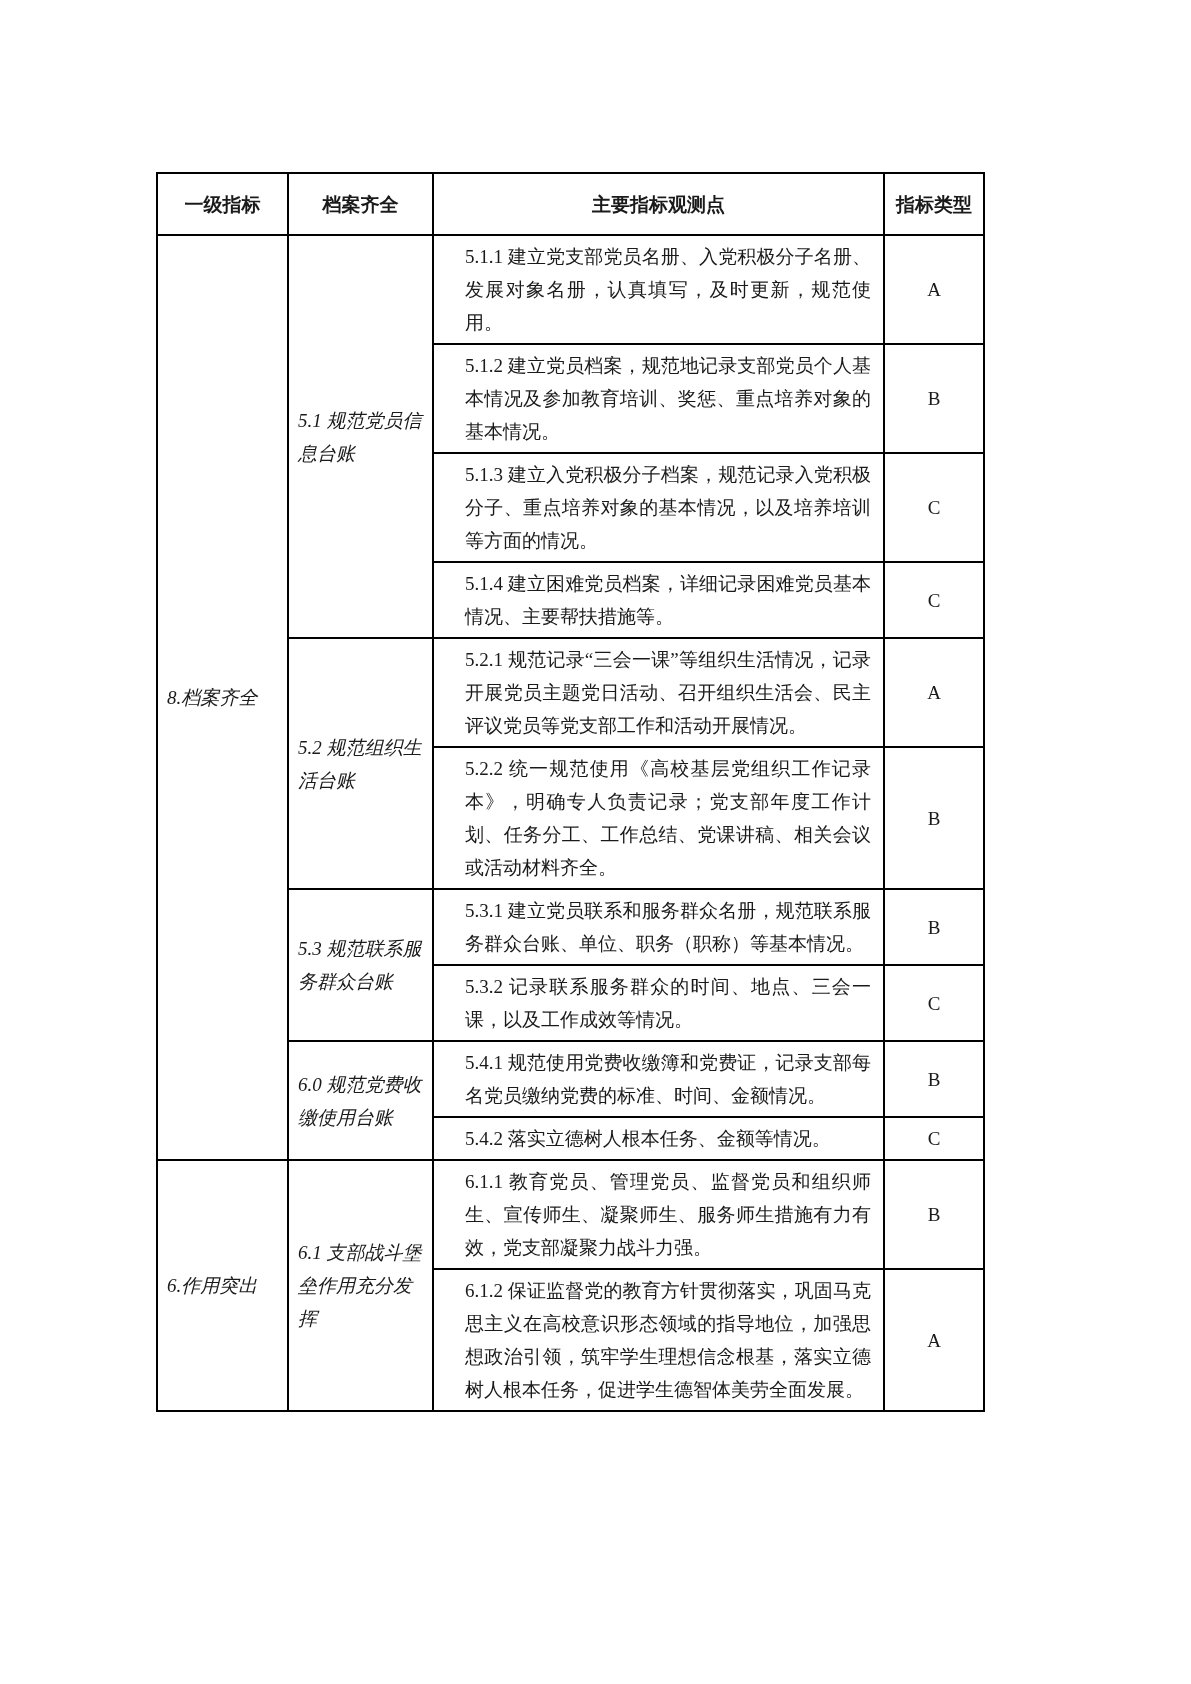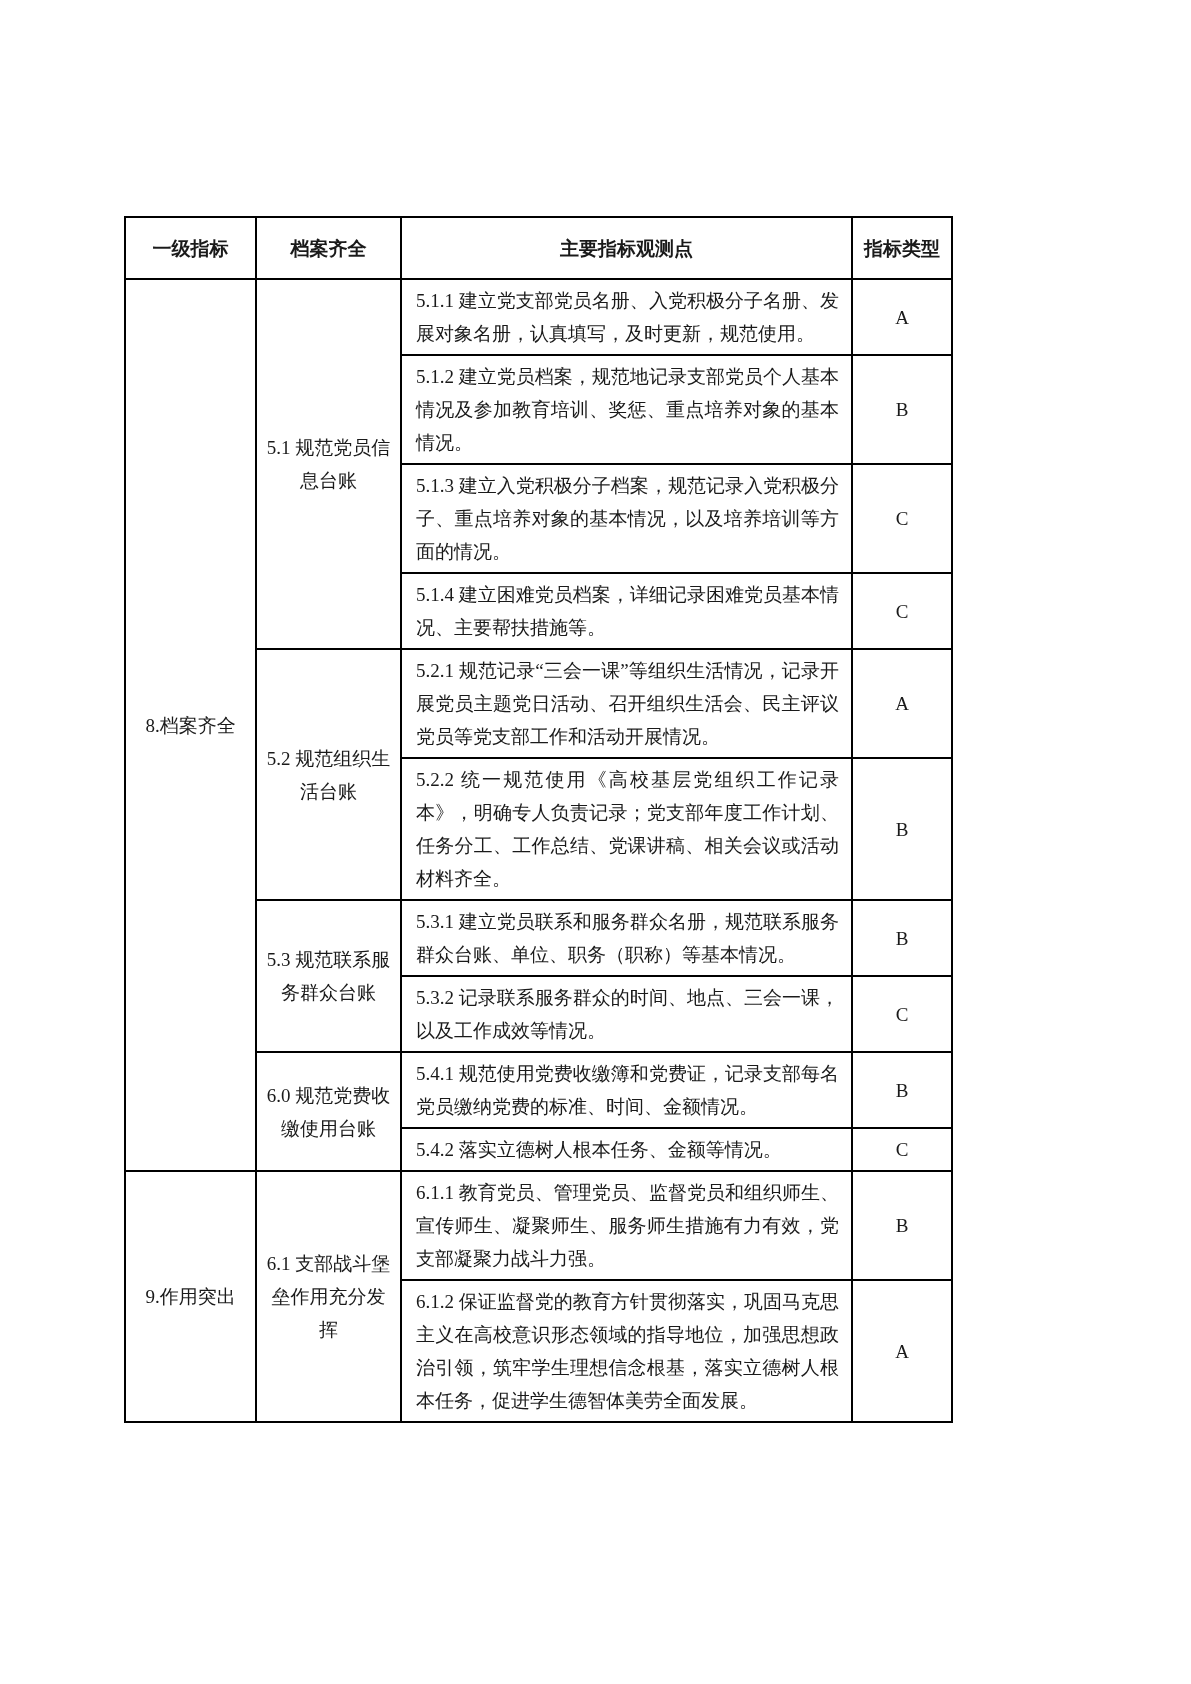--- a/index.html
+++ b/index.html
@@ -15,49 +15,48 @@
     color: #1a1a1a;
   }
   .page {
     position: absolute;
     left: 0; top: 0;
     width: 1191px; height: 1684px;
     background: #ffffff;
   }
   table.indicator-table {
     position: absolute;
-    left: 124px;
+    left: 156px;
     top: 172px;
     width: 827px;
     border-collapse: collapse;
     table-layout: fixed;
-    margin-top: 44px;
   }
   table.indicator-table td, table.indicator-table th {
     border: 2px solid #000000;
     vertical-align: middle;
     font-size: 19px;
     line-height: 33px;
     color: #1a1a1a;
   }
   th.col-header {
     font-family: "Liberation Sans", "DejaVu Sans", sans-serif;
     font-weight: bold;
     height: 56px;
     text-align: center;
     padding: 2px 4px;
     font-size: 19px;
   }
   td.level1-cell, td.level2-cell {
-    text-align: center;
     padding: 4px 9px;
+    font-style: italic;
   }
   td.observation-cell {
     text-align: justify;
-    padding: 4px 12px 4px 14px;
+    padding: 4px 12px 4px 31px;
   }
   td.type-cell {
     text-align: center;
     padding: 4px 4px;
     font-size: 19px;
   }
 </style>
 </head>
 <body>
 
@@ -117,21 +116,21 @@
       <tr>
         <td class="level2-cell" rowspan="2">6.0 规范党费收缴使用台账</td>
         <td class="observation-cell">5.4.1 规范使用党费收缴簿和党费证，记录支部每名党员缴纳党费的标准、时间、金额情况。</td>
         <td class="type-cell">B</td>
       </tr>
       <tr>
         <td class="observation-cell">5.4.2 落实立德树人根本任务、金额等情况。</td>
         <td class="type-cell">C</td>
       </tr>
       <tr>
-        <td class="level1-cell" rowspan="2">9.作用突出</td>
+        <td class="level1-cell" rowspan="2">6.作用突出</td>
         <td class="level2-cell" rowspan="2">6.1 支部战斗堡垒作用充分发挥</td>
         <td class="observation-cell">6.1.1 教育党员、管理党员、监督党员和组织师生、宣传师生、凝聚师生、服务师生措施有力有效，党支部凝聚力战斗力强。</td>
         <td class="type-cell">B</td>
       </tr>
       <tr>
         <td class="observation-cell">6.1.2 保证监督党的教育方针贯彻落实，巩固马克思主义在高校意识形态领域的指导地位，加强思想政治引领，筑牢学生理想信念根基，落实立德树人根本任务，促进学生德智体美劳全面发展。</td>
         <td class="type-cell">A</td>
       </tr>
     </tbody>
   </table>

